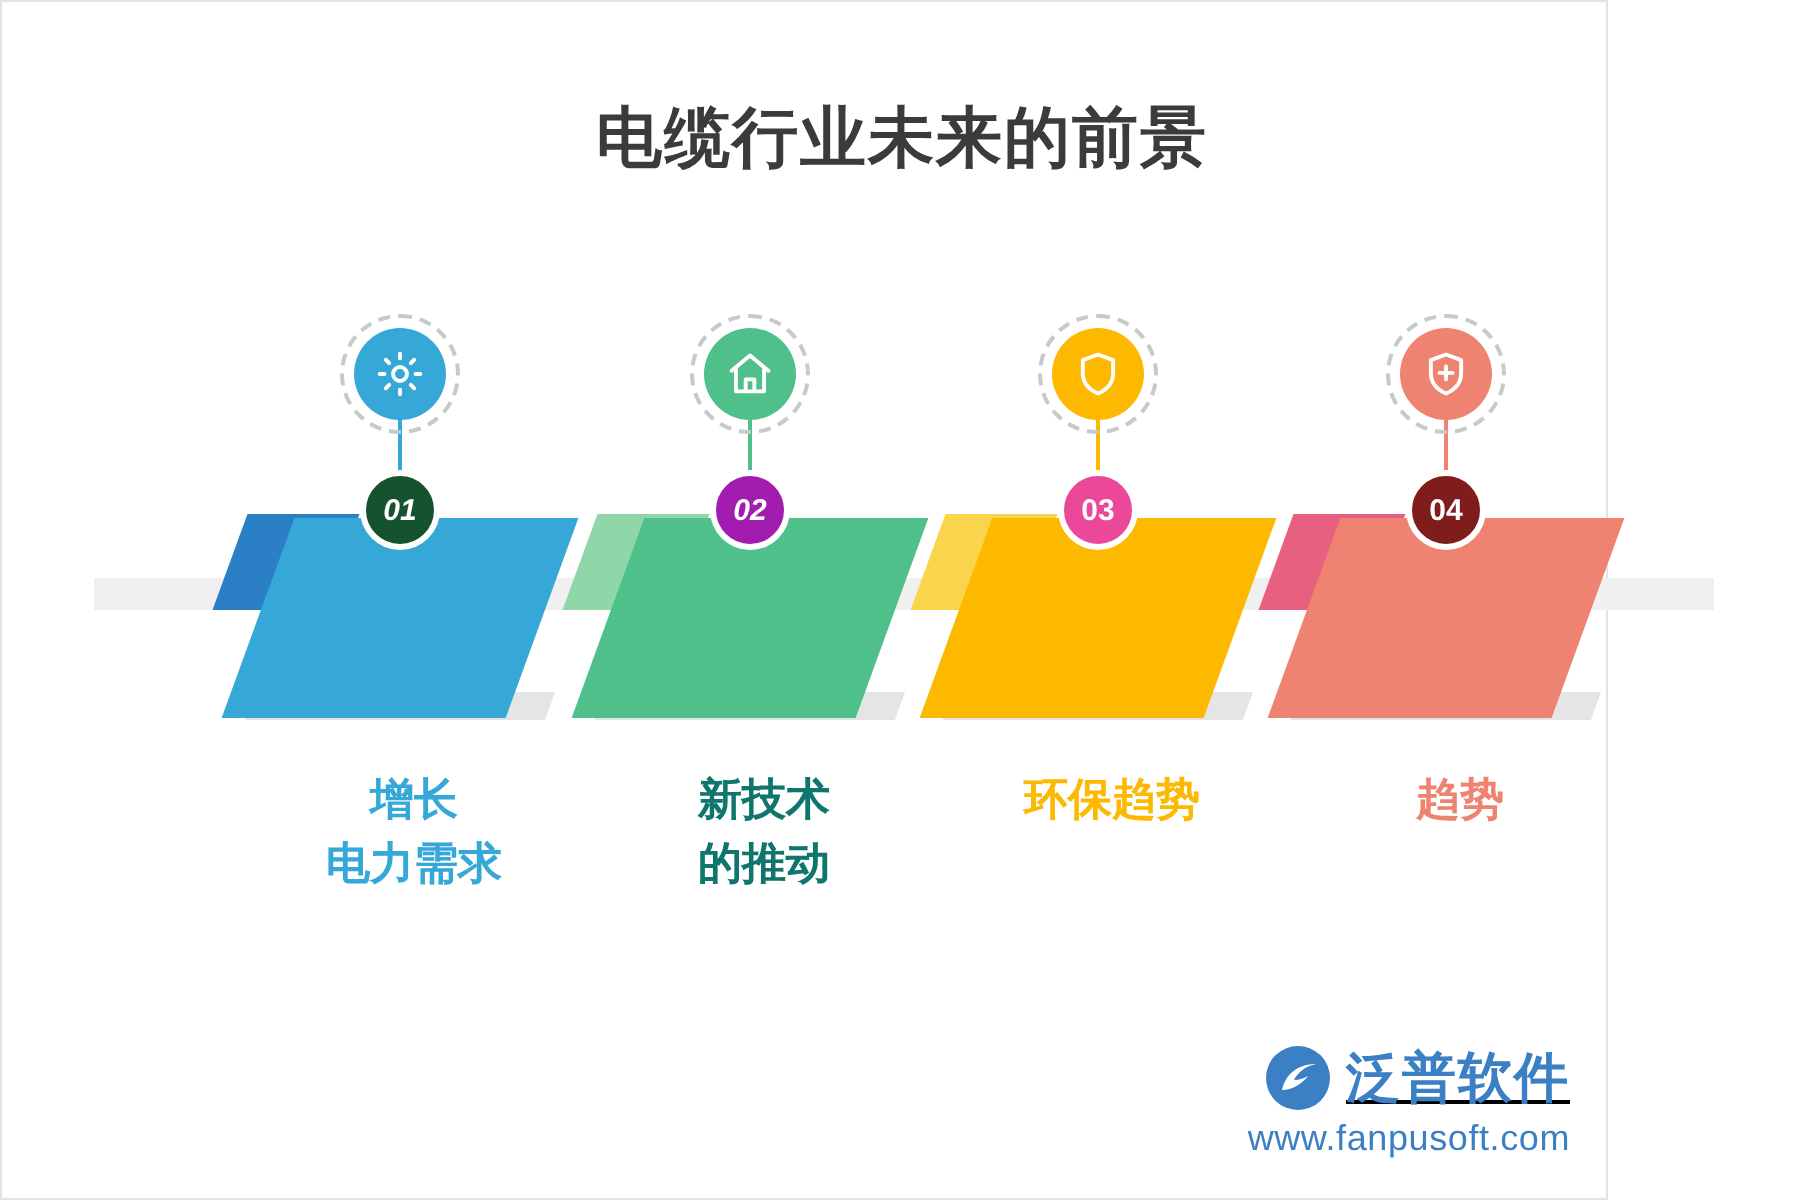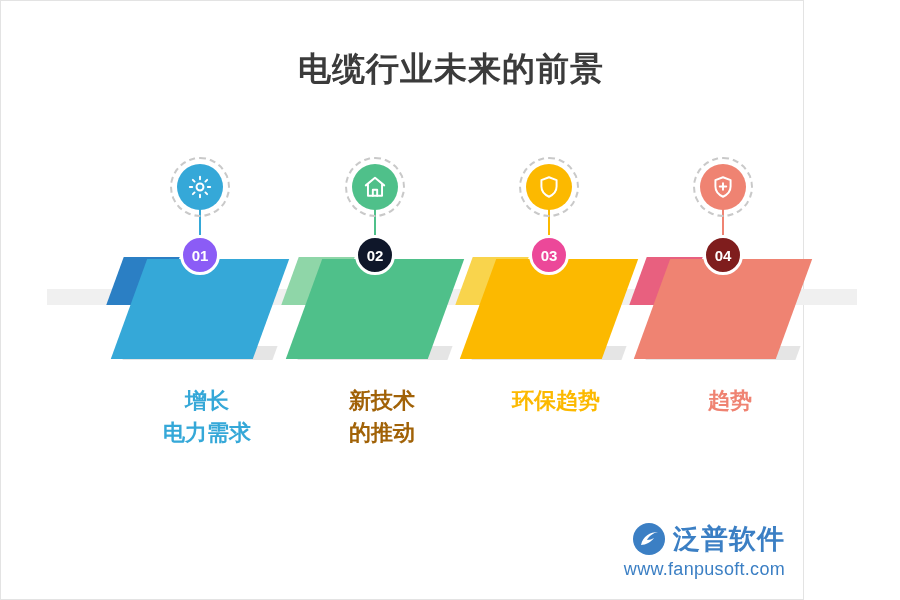--- a/index.html
+++ b/index.html
@@ -149,20 +149,21 @@
     position: absolute;
     right: 18px;
     bottom: 22px;
     width: 180px;
     height: 56px;
   }
   #logo-row {
     display: flex;
     align-items: flex-start;
     justify-content: flex-end;
+    text-decoration: underline;
   }
   #logo-mark {
     width: 36px;
     height: 36px;
     margin-right: 6px;
   }
   #logo-text {
     font-size: 27px;
     font-weight: bold;
     color: #3b7fc4;
@@ -191,42 +192,42 @@
     <div class="card-shadow"></div>
     <div class="card" style="background:#35a8d8;"></div>
     <div class="connector" style="background:#35a8d8;"></div>
     <div class="icon-ring"></div>
     <div class="icon-circle" style="background:#35a8d8;">
       <svg viewBox="0 0 24 24" fill="none" stroke="#ffffff" stroke-width="1.8" stroke-linecap="round" stroke-linejoin="round">
         <circle cx="12" cy="12" r="3.2"></circle>
         <path d="M12 2.6v2.2M12 19.2v2.2M2.6 12h2.2M19.2 12h2.2M5.4 5.4l1.6 1.6M17 17l1.6 1.6M18.6 5.4L17 7M7 17l-1.6 1.6"></path>
       </svg>
     </div>
-    <div class="badge" style="background:#8b5cf6;">01</div>
+    <div class="badge" style="background:#14532d;font-style:italic;">01</div>
     <div class="step-label" style="color:#35a8d8;">
       <div>增长</div>
       <div>电力需求</div>
     </div>
   </div>
 
   <div class="step" style="left:281px;">
     <div class="back-shape" style="background:#8fd6a8;"></div>
     <div class="card-shadow"></div>
     <div class="card" style="background:#4fc08a;"></div>
     <div class="connector" style="background:#4fc08a;"></div>
     <div class="icon-ring"></div>
     <div class="icon-circle" style="background:#4fc08a;">
       <svg viewBox="0 0 24 24" fill="none" stroke="#ffffff" stroke-width="1.8" stroke-linecap="round" stroke-linejoin="round">
         <path d="M3.5 10.5L12 3.5l8.5 7"></path>
         <path d="M5.5 10v10h13V10"></path>
         <path d="M10 20v-5.5h4V20"></path>
       </svg>
     </div>
-    <div class="badge" style="background:#0f172a;">02</div>
-    <div class="step-label" style="color:#a16207;">
+    <div class="badge" style="background:#a21caf;font-style:italic;">02</div>
+    <div class="step-label" style="color:#0f766e;">
       <div>新技术</div>
       <div>的推动</div>
     </div>
   </div>
 
   <div class="step" style="left:455px;">
     <div class="back-shape" style="background:#f9d44c;"></div>
     <div class="card-shadow"></div>
     <div class="card" style="background:#fcb900;"></div>
     <div class="connector" style="background:#fcb900;"></div>

